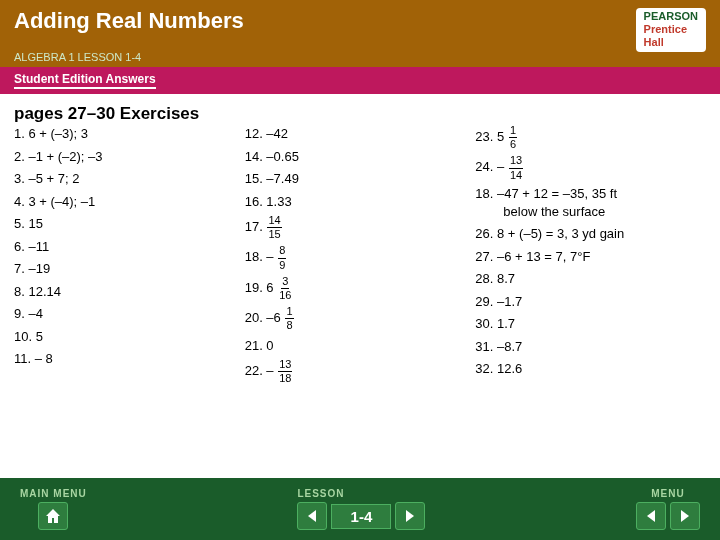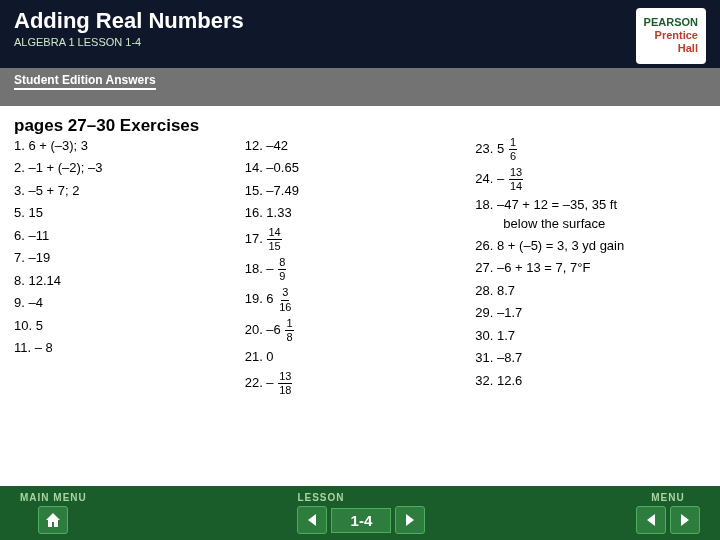--- a/index.html
+++ b/index.html
@@ -6,63 +6,63 @@
     body {
       width: 720px;
       height: 540px;
       font-family: Arial, sans-serif;
       background: #fff;
       overflow: hidden;
     }
 
     
     #header {
-      background: #0f172a;
+      background: #a16207;
       padding: 8px 14px 4px 14px;
       display: flex;
       justify-content: space-between;
       align-items: flex-start;
     }
     #header-title {
       color: #fff;
       font-size: 22px;
       font-weight: bold;
     }
     #header-subtitle {
       color: #cde8c8;
       font-size: 11px;
-      margin-top: 2px;
+      margin-top: 17px;
     }
     #pearson-logo {
       background: #fff;
       border-radius: 4px;
-      padding: 8px 8px;
-      display: flex;
-      flex-direction: column;
-      align-items: flex-end;
+      padding: 2px 8px;
+      display: flex;
+      flex-direction: column;
+      align-items: flex-start;
       font-size: 10px;
       font-weight: bold;
       color: #1a5c2a;
       line-height: 1.2;
     }
     #pearson-logo .prentice {
       color: #c0392b;
       font-weight: bold;
       font-size: 11px;
     }
     #pearson-logo .hall {
       color: #c0392b;
       font-weight: bold;
       font-size: 11px;
     }
 
     
     #sea-bar {
-      background: #737373;
-      padding: 2px 14px 16px 14px;
+      background: #be185d;
+      padding: 2px 14px 5px 14px;
     }
     #sea-label {
       color: #fff;
       font-size: 12px;
       font-weight: bold;
       border-bottom: 2px solid #fff;
       display: inline-block;
       padding-bottom: 1px;
     }
 
@@ -116,21 +116,21 @@
       line-height: 1.2;
     }
 
     
     #footer {
       position: absolute;
       bottom: 0;
       left: 0;
       right: 0;
       background: #1a5c2a;
-      height: 54px;
+      height: 62px;
       display: flex;
       align-items: center;
       justify-content: space-between;
       padding: 0 20px;
     }
     .footer-section {
       display: flex;
       flex-direction: column;
       align-items: center;
       gap: 3px;
@@ -197,20 +197,21 @@
 
 <div id="main">
   <div id="page-heading">pages 27–30  Exercises</div>
 
   <div id="columns">
 
     <div class="col">
       <div class="col-item">1.  6 + (–3); 3</div>
       <div class="col-item">2.  –1 + (–2); –3</div>
       <div class="col-item">3.  –5 + 7; 2</div>
+      <div class="col-item">4.  3 + (–4); –1</div>
       <div class="col-item">5.  15</div>
       <div class="col-item">6.  –11</div>
       <div class="col-item">7.  –19</div>
       <div class="col-item">8.  12.14</div>
       <div class="col-item">9.  –4</div>
       <div class="col-item">10.  5</div>
       <div class="col-item">11.  – 8</div>
     </div>
 
     <div class="col">

